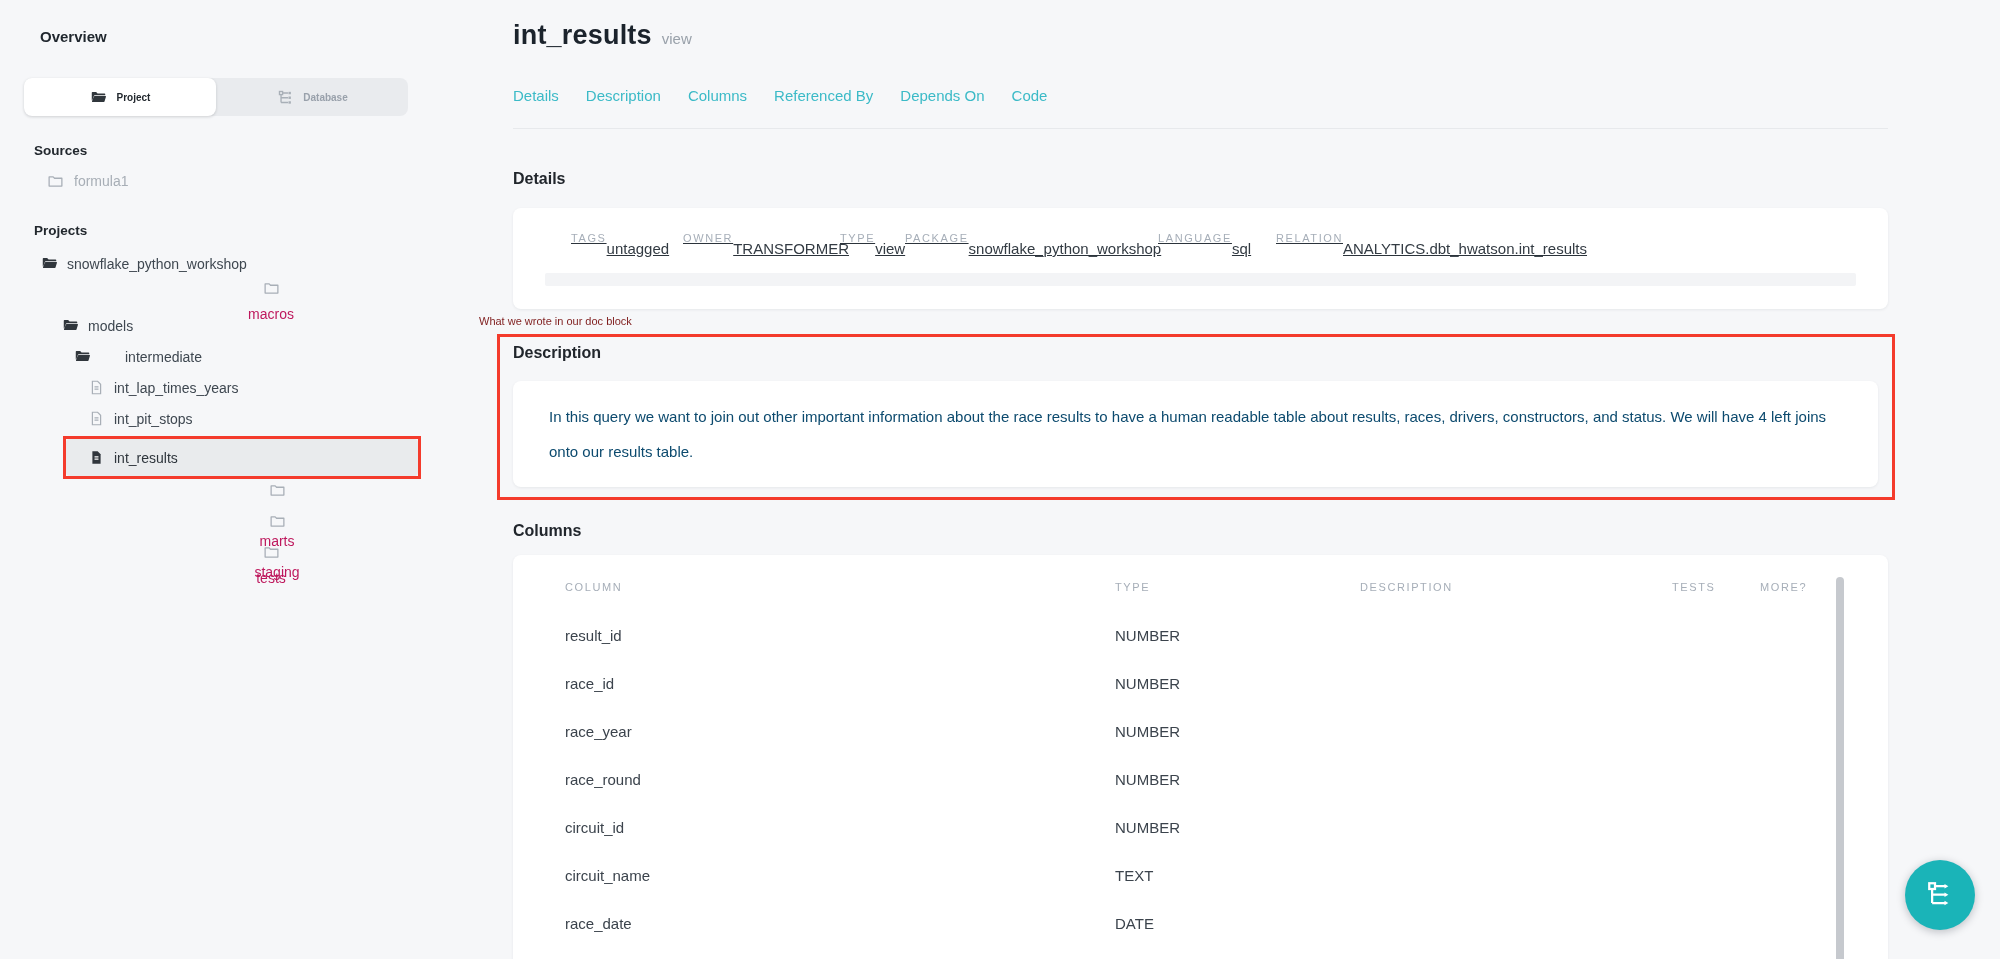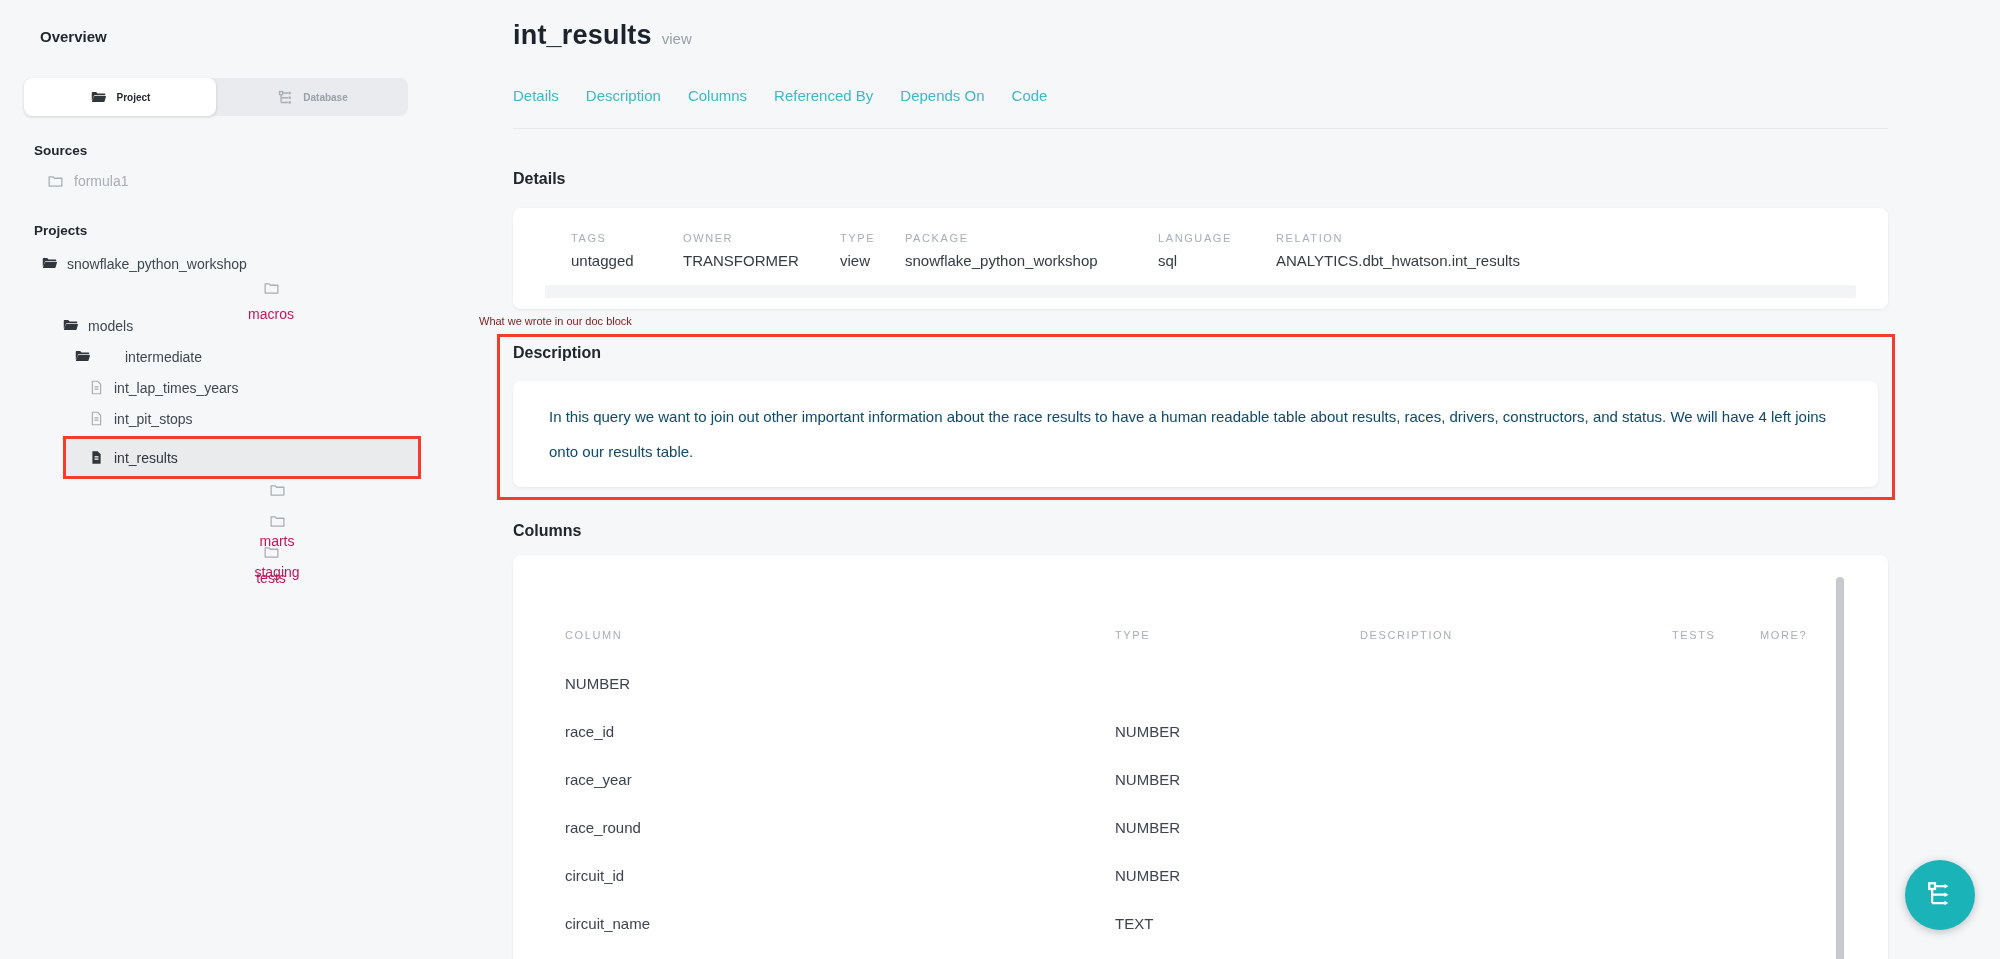--- a/index.html
+++ b/index.html
@@ -62,38 +62,38 @@
   .tabs { display:flex; gap:27px; margin-top:36px; }
   .tab { font-size:15px; color:#3bbac7; cursor:pointer; text-decoration:none; }
   .divider { height:1px; background:#e7e9ec; margin-top:24px; width:1375px; }
   .section-heading { font-size:16px; font-weight:700; color:#21262c; }
   .h-details { margin-top:41px; }
   .card {
     background:#fff; border-radius:8px; box-shadow:0 1px 3px rgba(16,24,40,.07);
   }
   .details-card { margin-top:20px; height:101px; padding:24px 32px 0 58px; }
   .fields { display:flex; }
-  .field { display:flex; flex-direction:column; }
+  .field { display:flex; flex-direction:row;text-decoration:underline; }
   .field:nth-child(1){ width:112px; } .field:nth-child(2){ width:157px; }
   .field:nth-child(3){ width:65px;  } .field:nth-child(4){ width:253px; }
   .field:nth-child(5){ width:118px; } .field:nth-child(6){ flex:1; }
   .field-label { font-size:11px; letter-spacing:1.6px; color:#a6aeb8; font-weight:500; }
   .field-value { font-size:15px; color:#333b43; margin-top:8px; white-space:nowrap; }
   .details-bar { margin:16px 0 0 -26px; width:1311px; height:13px; background:#f3f4f6; border-radius:2px; }
   .annotation-text { margin:6px 0 0 -34px; color:#7f1d1d; font-size:11px; }
   .red-box {
     margin:7px 0 0 -16px; width:1398px; border:3px solid #f43b2c;
     padding:7px 14px 10px 13px;
   }
   .desc-card { margin-top:19px; padding:18px 36px; }
   .desc-text { font-size:15px; line-height:35px; color:#0c4a6e; }
   .h-columns { margin-top:22px; }
   .columns-card { margin-top:15px; height:500px; padding:26px 0 0 52px; position:relative; }
   .table-header { display:grid; grid-template-columns:550px 245px 312px 88px 1fr; }
-  .th { font-size:11px; letter-spacing:1.6px; color:#a6aeb8; font-weight:500;margin-top:48px; }
+  .th { font-size:11px; letter-spacing:1.6px; color:#a6aeb8; font-weight:500; }
   .table-rows { margin-top:18px; }
   .table-row {
     display:grid; grid-template-columns:550px 245px 312px 88px 1fr;
     height:48px; align-items:center; cursor:pointer;
   }
   .td { font-size:15px; color:#3b434c; }
   .scroll-thumb {
     position:absolute; right:44px; top:22px; width:8px; height:600px;
     background:#c6c9ce; border-radius:4px;
   }
@@ -301,20 +301,21 @@
     <div class="card columns-card">
       <div class="table-header" id="table-header">
           <div class="th">COLUMN</div>
           <div class="th">TYPE</div>
           <div class="th">DESCRIPTION</div>
           <div class="th">TESTS</div>
           <div class="th">MORE?</div>
         </div>
       <div class="table-rows" id="table-rows">
           <div class="table-row">
+            <div class="td">result_id</div>
             <div class="td">NUMBER</div>
             <div class="td"></div>
             <div class="td"></div>
             <div class="td"></div>
           </div>
           <div class="table-row">
             <div class="td">race_id</div>
             <div class="td">NUMBER</div>
             <div class="td"></div>
             <div class="td"></div>
@@ -342,20 +343,21 @@
             <div class="td"></div>
           </div>
           <div class="table-row">
             <div class="td">circuit_name</div>
             <div class="td">TEXT</div>
             <div class="td"></div>
             <div class="td"></div>
             <div class="td"></div>
           </div>
           <div class="table-row">
+            <div class="td">race_date</div>
             <div class="td">DATE</div>
             <div class="td"></div>
             <div class="td"></div>
             <div class="td"></div>
           </div>
           <div class="table-row">
             <div class="td"></div>
             <div class="td"></div>
             <div class="td"></div>
           </div>

